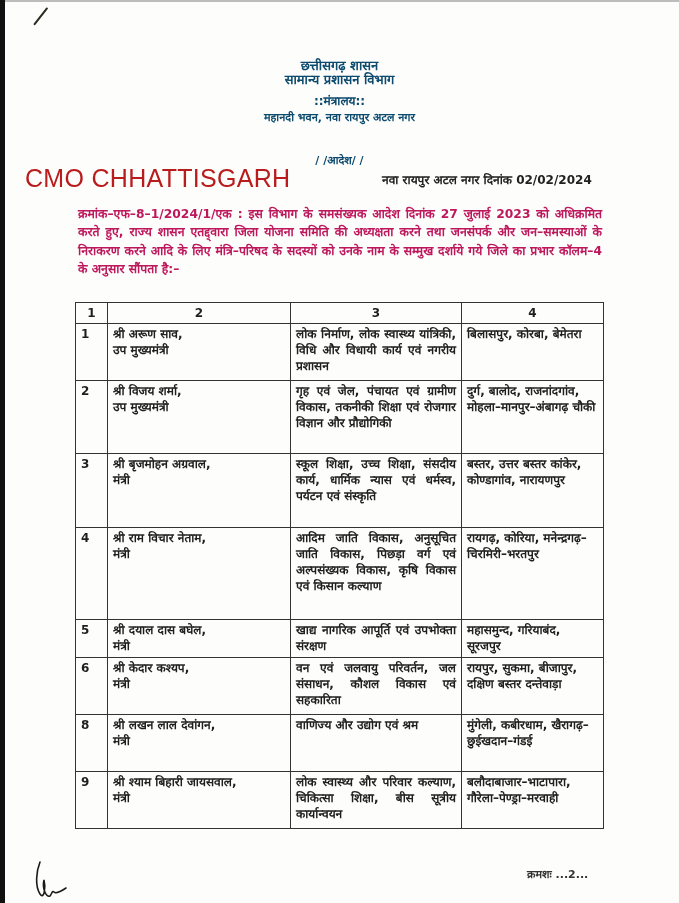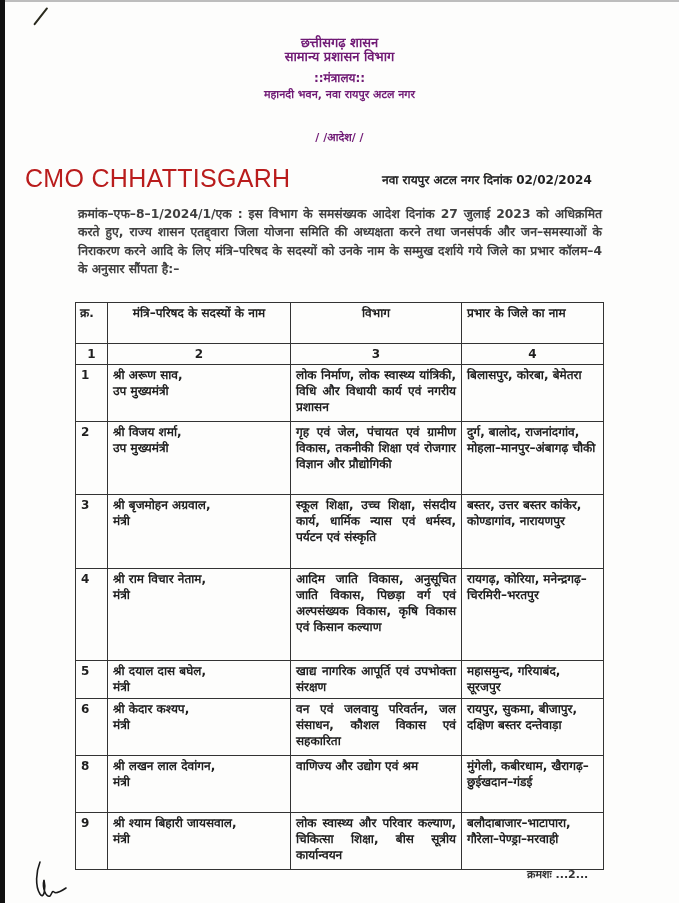--- a/index.html
+++ b/index.html
@@ -8,31 +8,31 @@
     background: #fdfdfc;
     font-family: "DejaVu Sans", "Liberation Sans", sans-serif;
     color: #1a1a1a;
     position: relative;
   }
   .page-top-border { position: absolute; left: 0; top: 0; width: 679px; height: 2px; background: #bdbdbd; }
   .page-left-border { position: absolute; left: 0; top: 0; width: 5px; height: 903px; background: #111; }
   .tick-mark { position: absolute; left: 34px; top: 24px; width: 22px; height: 2px; background: #2a2a1e; transform: rotate(-52deg); transform-origin: left center; border-radius: 1px; }
 
   .header { position: absolute; left: 0; width: 679px; text-align: center; }
-  .h-line { font-size: 13px; line-height: 17px; font-weight: bold; color: #701a75; }
+  .h-line { font-size: 13px; line-height: 17px; font-weight: bold; color: #0c4a6e; margin-top: 23px; }
   .h1 { top: 34px; }
   .h2 { top: 48px; }
   .h3 { top: 70px; font-weight: bold; font-size: 12px; }
   .h4 { top: 86px; font-size: 11px; }
   .h5 { top: 129px; font-size: 11px; }
 
   .watermark { position: absolute; left: 25px; top: 164px; font-family: "Liberation Sans", sans-serif; font-size: 25px; color: #b91c1c; letter-spacing: 0.3px; }
   .date-line { position: absolute; left: 334px; top: 171px; font-size: 12px; font-weight: bold; color: #222; margin-left: 48px; }
 
-  .para { position: absolute; left: 78px; top: 205px; width: 524px; font-size: 12.3px; line-height: 18.3px; font-weight: bold; text-align: justify; color: #404040; }
+  .para { position: absolute; left: 78px; top: 205px; width: 524px; font-size: 12.3px; line-height: 18.3px; font-weight: bold; text-align: justify; color: #be185d; }
 
   table.assign {
     position: absolute; left: 75px; top: 302px;
     width: 528px; border-collapse: collapse; table-layout: fixed;
     font-size: 12px; line-height: 16px; color: #1f1f1f; font-weight: bold;
   }
   table.assign td, table.assign th { border: 1.3px solid #333; vertical-align: top; padding: 2px 5px; }
   table.assign th { font-weight: bold; text-align: center; }
   col.c1 { width: 32px; } col.c2 { width: 183px; } col.c3 { width: 171px; } col.c4 { width: 142px; }
   .hdr-row th { height: 36px; }
@@ -62,26 +62,20 @@
 <div class="para">क्रमांक–एफ–8–1/2024/1/एक : इस विभाग के समसंख्यक आदेश दिनांक 27 जुलाई 2023 को अधिक्रमित करते हुए, राज्य शासन एतद्द्वारा जिला योजना समिति की अध्यक्षता करने तथा जनसंपर्क और जन–समस्याओं के निराकरण करने आदि के लिए मंत्रि–परिषद के सदस्यों को उनके नाम के सम्मुख दर्शाये गये जिले का प्रभार कॉलम–4 के अनुसार सौंपता है:–</div>
 
 <table class="assign">
   <colgroup>
       <col class="c1">
       <col class="c2">
       <col class="c3">
       <col class="c4">
     </colgroup>
   <thead>
-    <tr class="hdr-row">
-      <th style="text-align:left;padding-left:4px">क्र.</th>
-      <th>मंत्रि–परिषद के सदस्यों के नाम</th>
-      <th>विभाग</th>
-      <th style="text-align:left">प्रभार के जिले का नाम</th>
-    </tr>
     <tr class="num-row">
       <td>1</td>
       <td>2</td>
       <td>3</td>
       <td>4</td>
     </tr>
   </thead>
   <tbody>
     <tr style="height:57px">
       <td class="sno">1</td>

